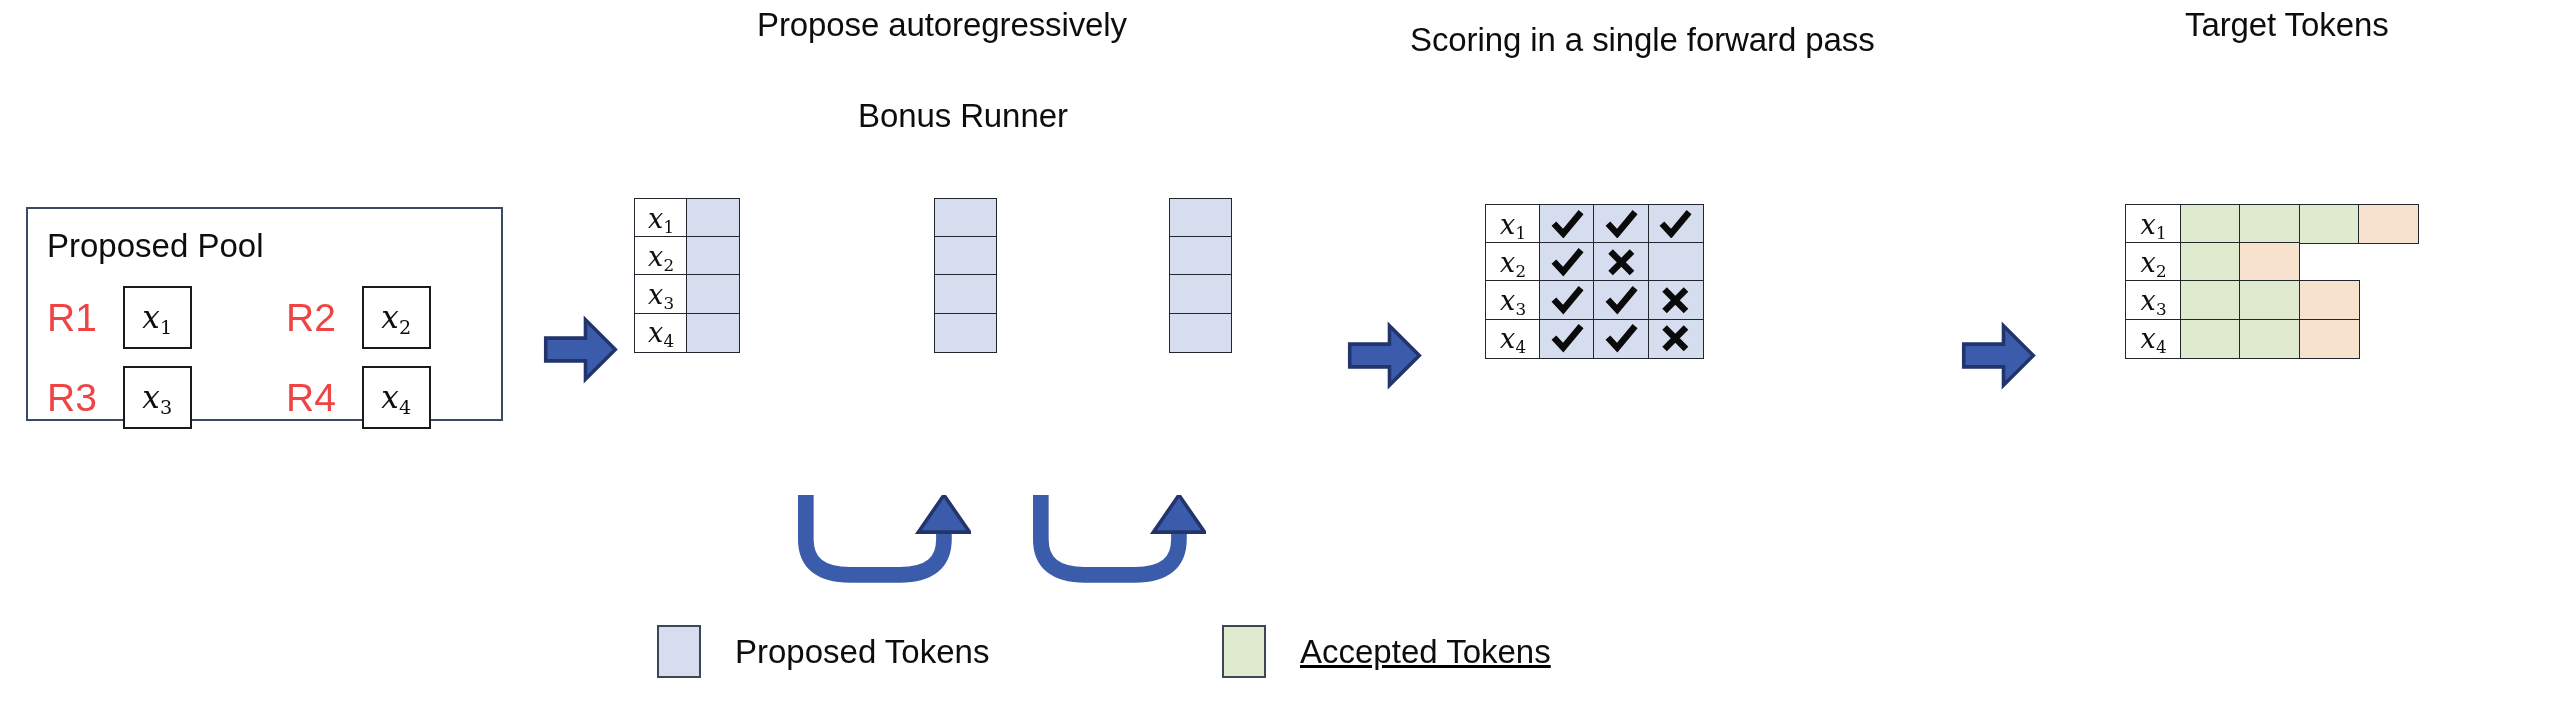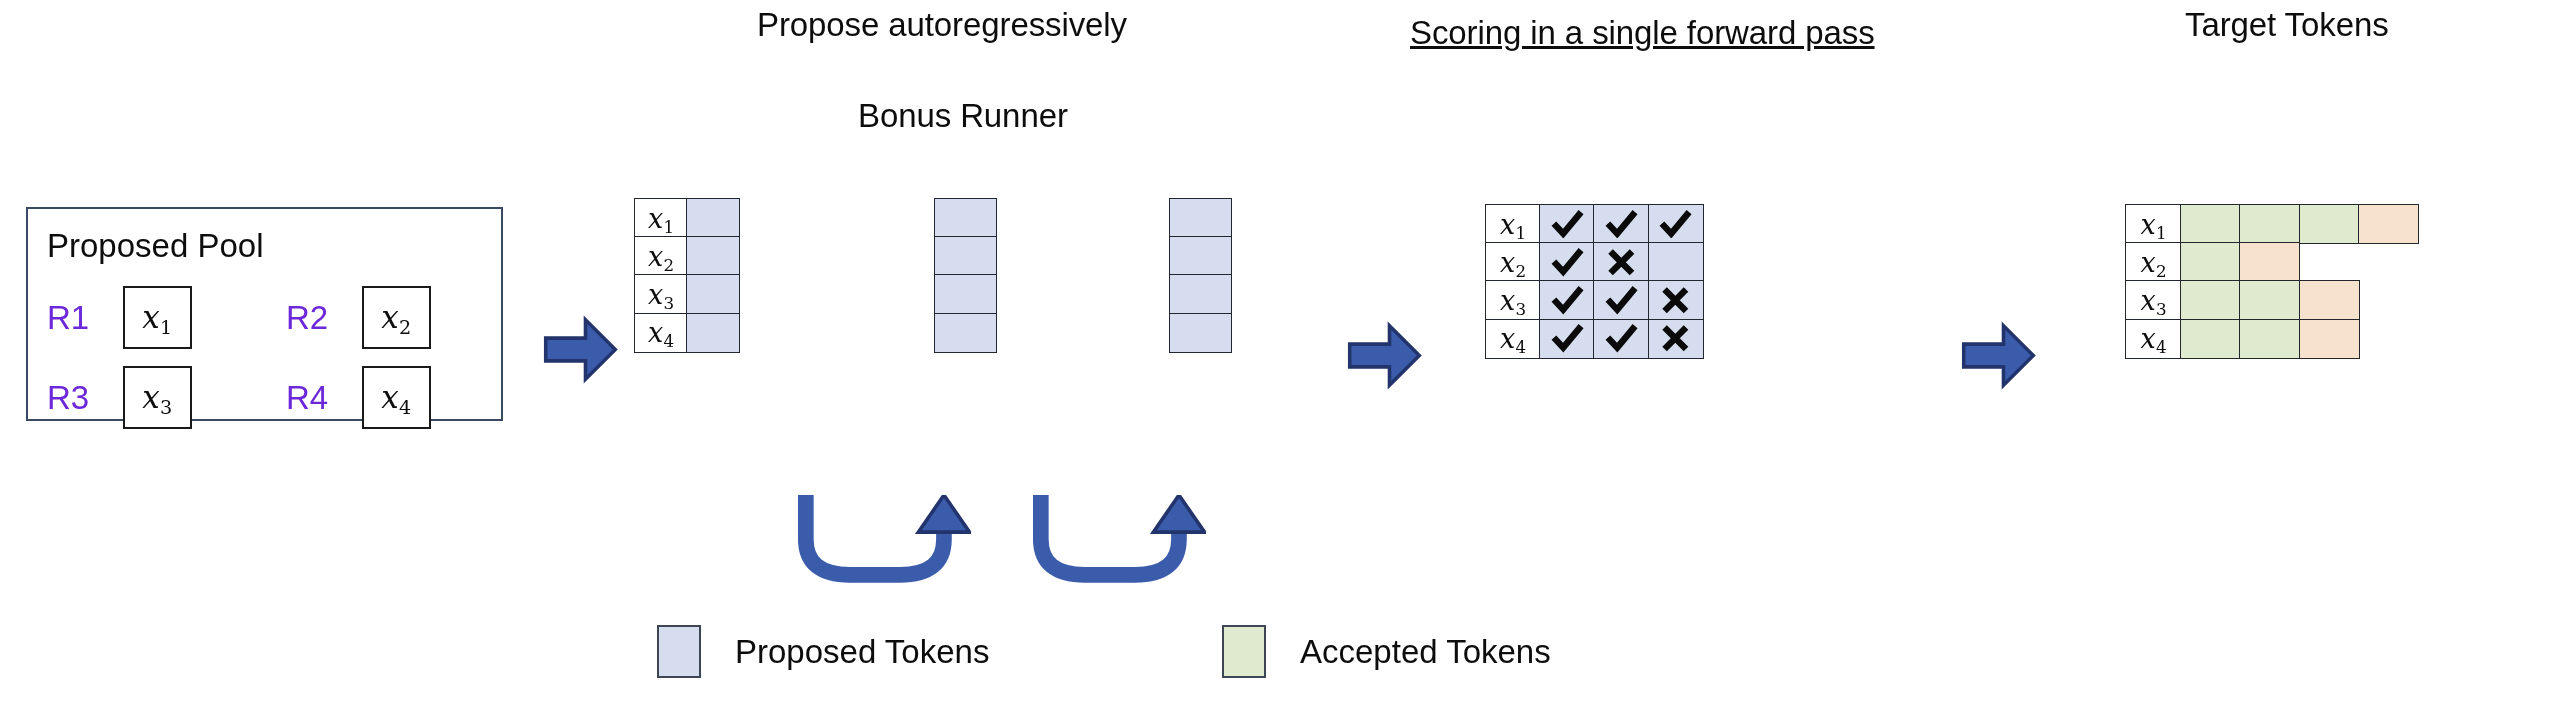--- a/index.html
+++ b/index.html
@@ -50,22 +50,22 @@
     color: #0d0d0d;
     white-space: nowrap;
   }
   .req-row {
     position: absolute;
     display: flex;
     align-items: center;
     gap: 18.6px;
   }
   .req-label {
-    font-size: 33px;
-    color: #6d28d9;
+    font-size: 39px;
+    color: #ef4444;
     width: 57px;
   }
   .req-box {
     width: 69px;
     height: 63px;
     border: 2.1px solid #1a1a1a;
     background: #ffffff;
     box-sizing: border-box;
     display: flex;
     align-items: center;
@@ -167,21 +167,21 @@
 </style>
 </head>
 <body>
 
 <div class="stage">
 
   <div class="heading" style="left:757px; top:5.7px;">Propose autoregressively</div>
 
   <div class="heading" style="left:858px; top:97px;">Bonus Runner</div>
 
-  <div class="heading" style="left:1410px; top:14px;text-decoration:underline;">Scoring in a single forward pass</div>
+  <div class="heading" style="left:1410px; top:21px;">Scoring in a single forward pass</div>
 
 
   <div class="heading" style="left:2185px; top:5.7px;">Target Tokens</div>
 
   <div id="request-pool"></div>
 
   <div id="request-pool-title">Proposed Pool</div>
 
   <div class="req-row" style="left:47px; top:286px;">
     <span class="req-label">R1</span>
@@ -447,20 +447,20 @@
       <div class="cell bonus" style="width:61px;height:40px;"></div>
       <div class="cell blank" style="width:61px;height:40px;"></div>
     </div>
   </div>
 
   <div id="legend">
     <div class="legend-item" style="left:657px; top:10px;">
       <span class="legend-swatch" style="background:#d5ddef;"></span>
       <span class="legend-text">Proposed Tokens</span>
     </div>
-    <div class="legend-item" style="left:1222px; top:10px;">
+    <div class="legend-item" style="left:1222px; top:10px;text-decoration:underline;">
       <span class="legend-swatch" style="background:#dfeace;"></span>
       <span class="legend-text">Accepted Tokens</span>
     </div>
   </div>
 
 </div>
 
 
 </body></html>

